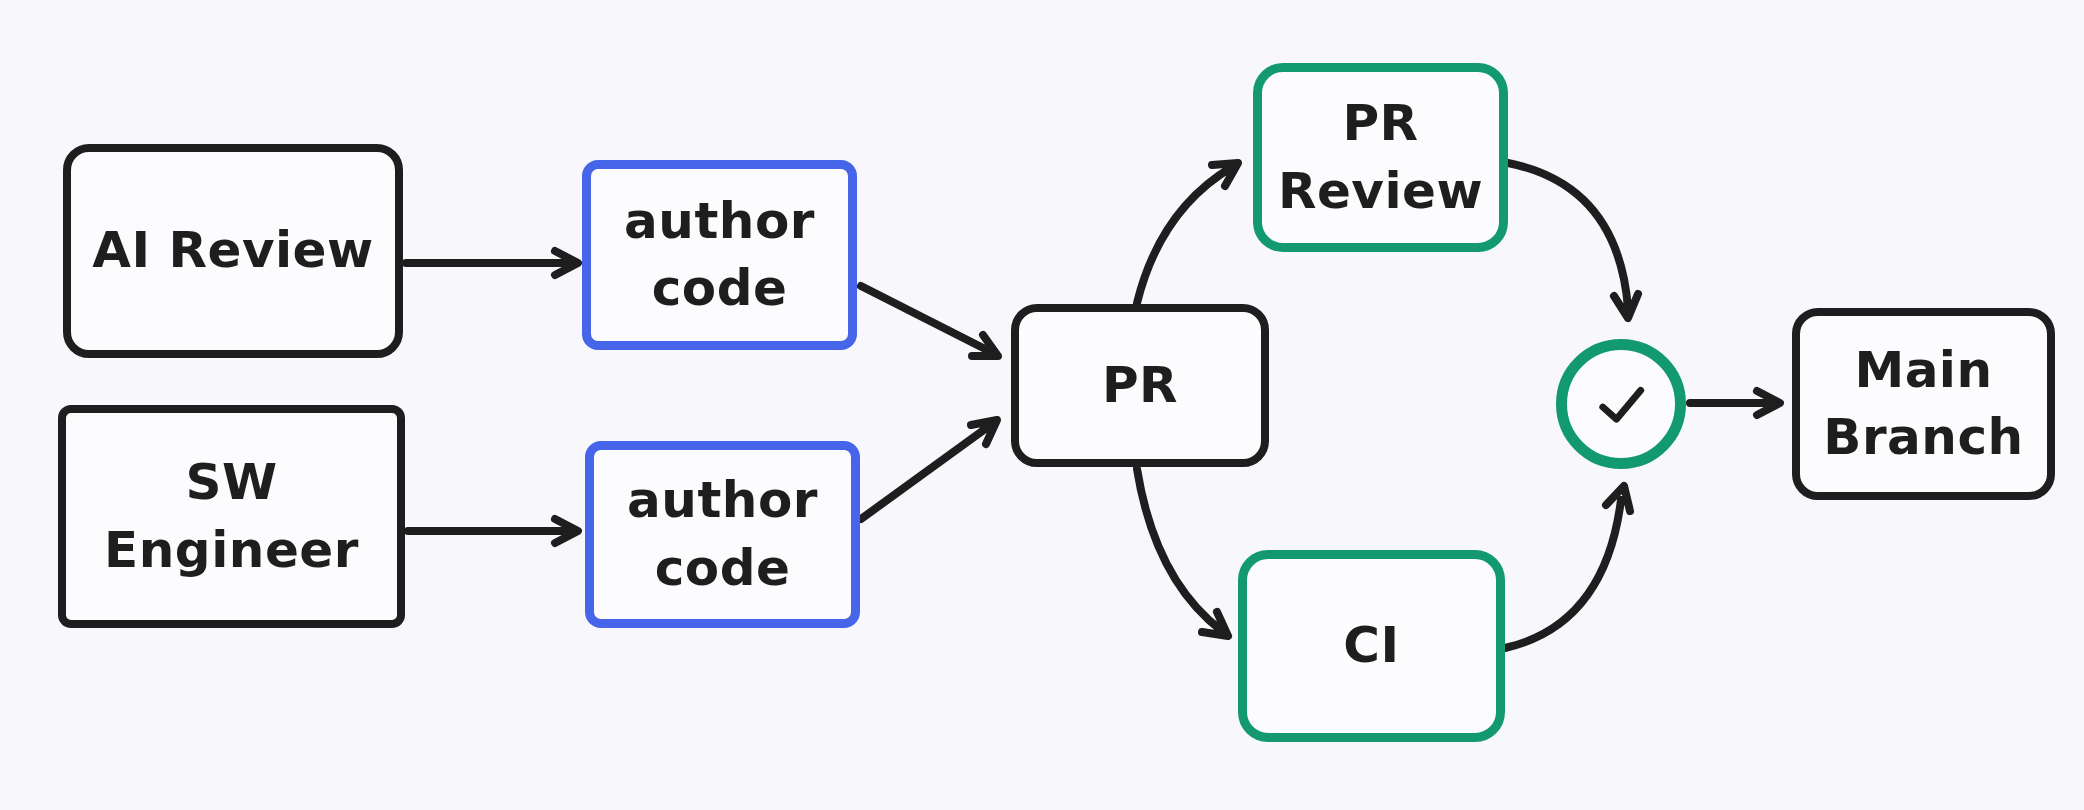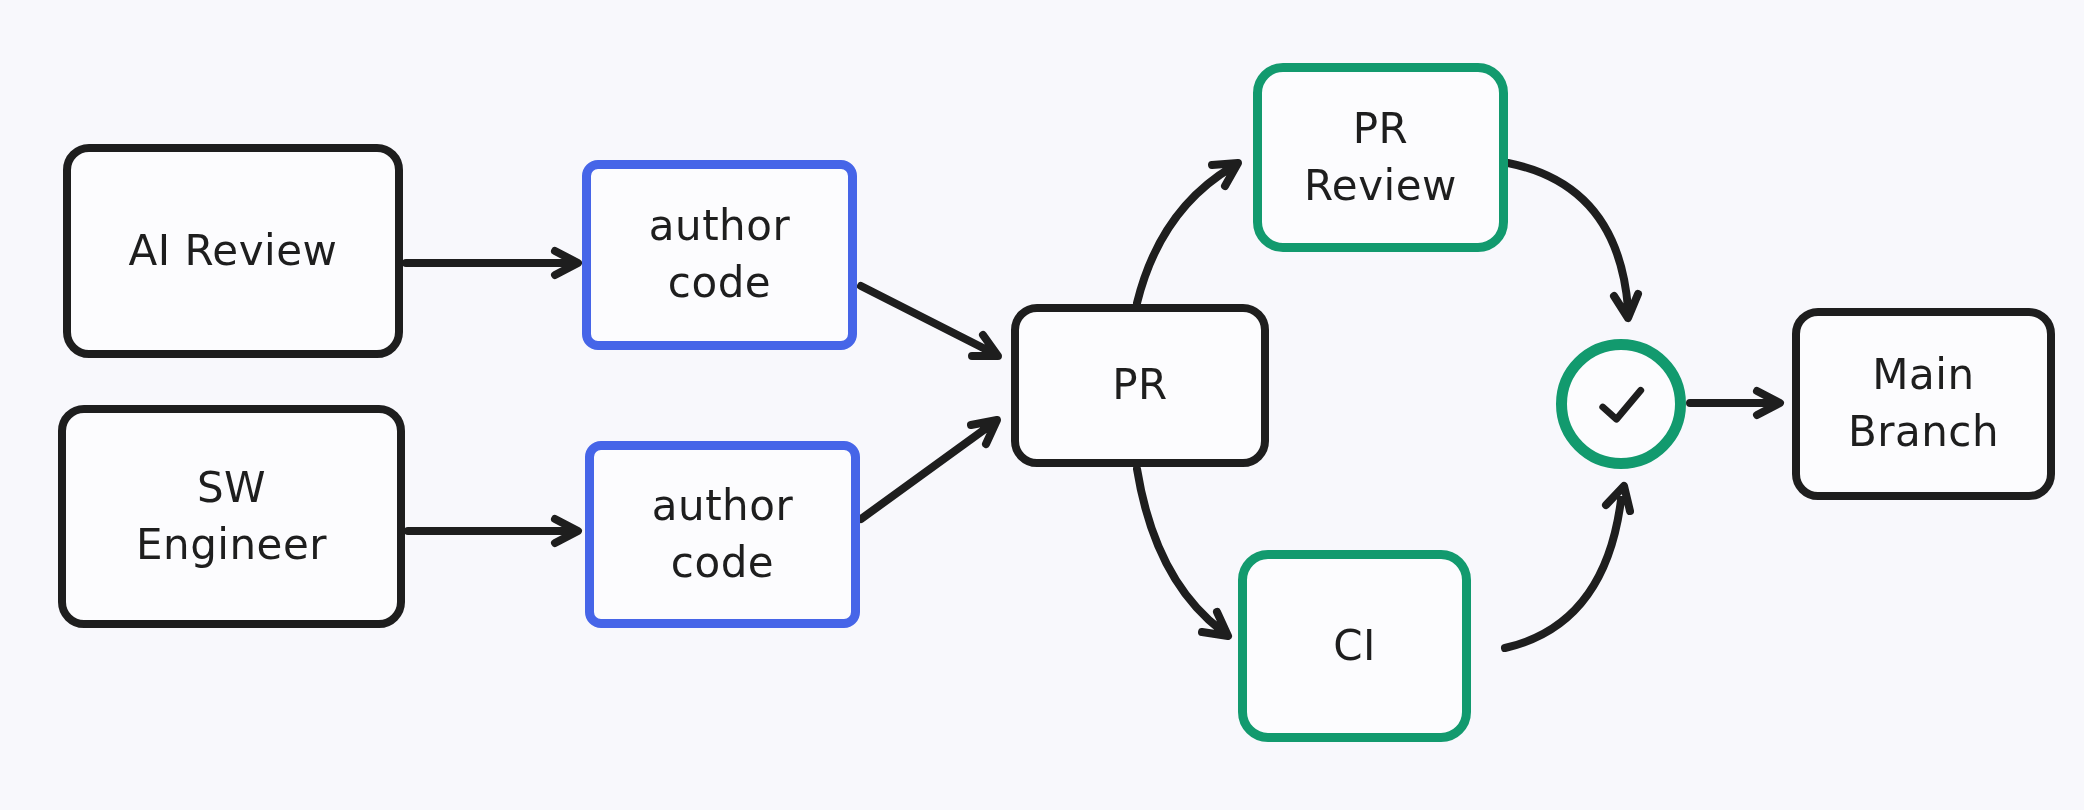--- a/index.html
+++ b/index.html
@@ -32,36 +32,36 @@
   .node {
     position: absolute;
     box-sizing: border-box;
     display: flex;
     align-items: center;
     justify-content: center;
     text-align: center;
     background: #fcfcfe;
     border: 8px solid #1e1e1e;
     border-radius: 26px;
-    font-size: 42px;
-    font-weight: 400;
+    font-size: 50px;
+    font-weight: 700;
     line-height: 1.35;
     letter-spacing: 0.5px;
     white-space: pre-line;
   }
   .node.blue  { border: 9px solid #4665e8; border-radius: 16px; }
   .node.green { border: 9px solid #129a6e; border-radius: 30px; }
 
   .node-ai-agent           { left: 63px;   top: 144px; width: 340px; height: 214px; }
-  .node-sw-engineer        { left: 58px;   top: 405px; width: 347px; height: 223px; }
+  .node-sw-engineer        { left: 58px;   top: 405px; width: 347px; height: 223px; border-radius: 13px; }
   .node-author-code-top    { left: 582px;  top: 160px; width: 275px; height: 190px; }
   .node-author-code-bottom { left: 585px;  top: 441px; width: 275px; height: 187px; }
   .node-pr                 { left: 1011px; top: 304px; width: 258px; height: 163px; }
   .node-pr-review          { left: 1253px; top: 63px;  width: 255px; height: 189px; }
-  .node-ci                 { left: 1238px; top: 550px; width: 233px; height: 192px; }
+  .node-ci                 { left: 1238px; top: 550px; width: 267px; height: 192px; }
   .node-main-branch        { left: 1792px; top: 308px; width: 263px; height: 192px; }
 
   .check-circle {
     position: absolute;
     left: 1556px;
     top: 339px;
     width: 130px;
     height: 130px;
     box-sizing: border-box;
     border: 11px solid #129a6e;

